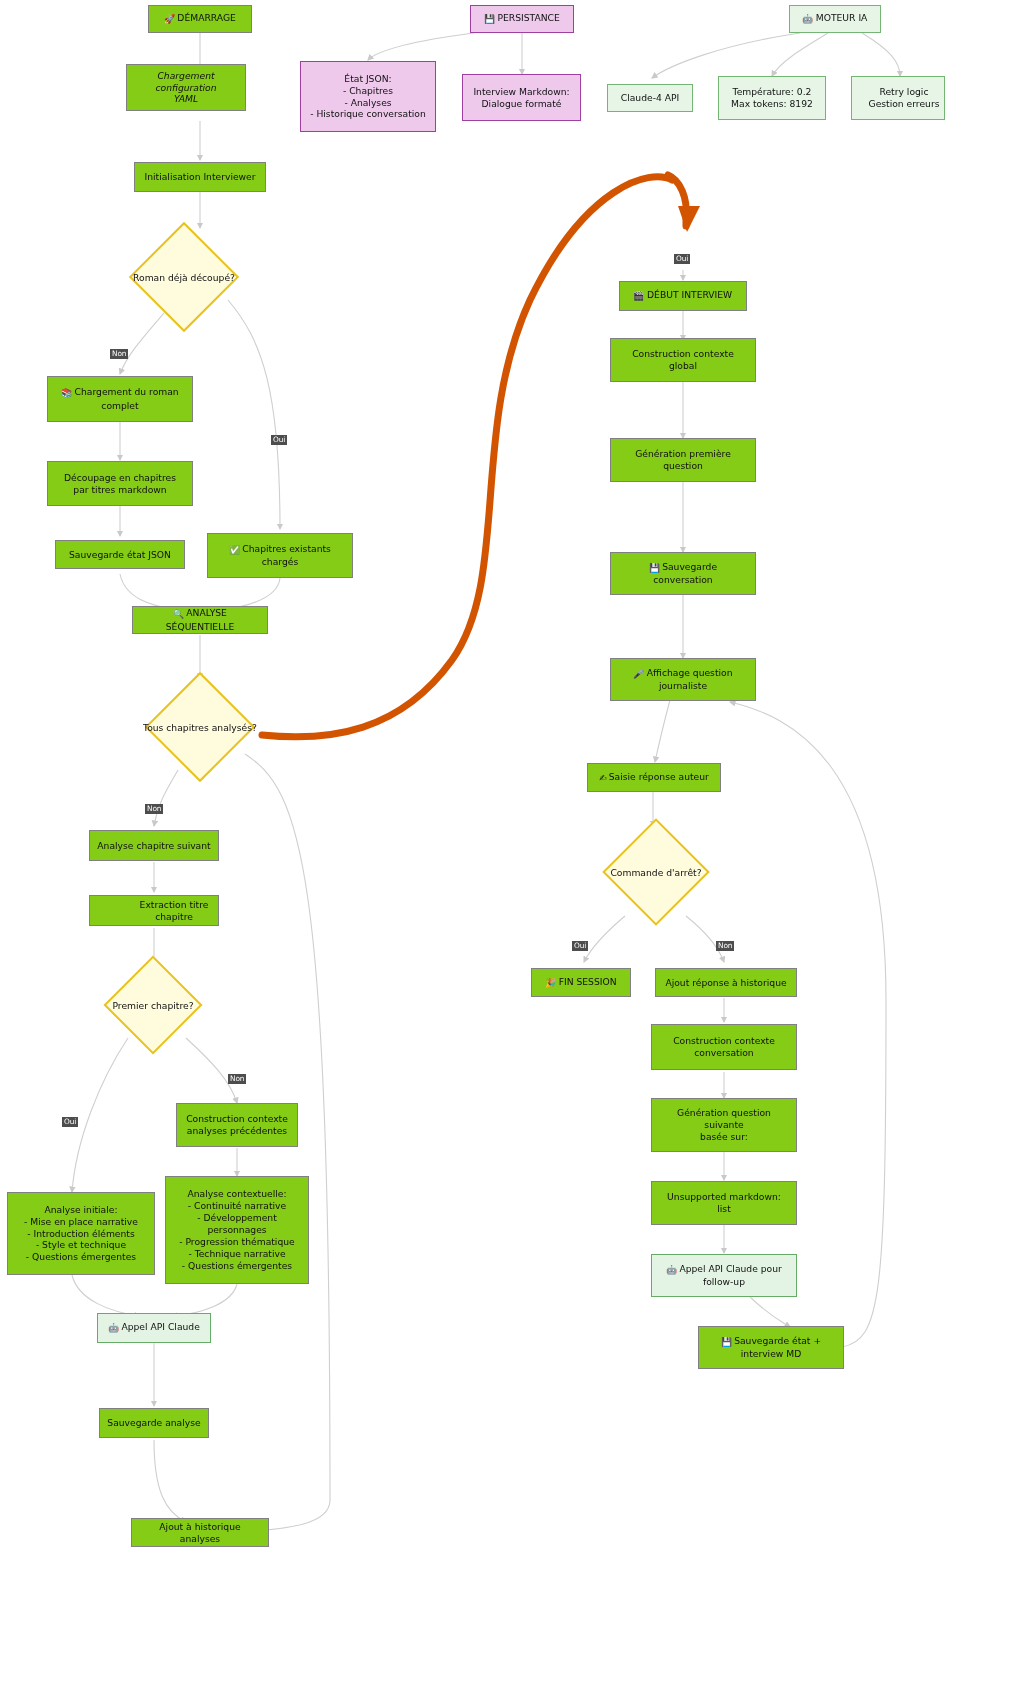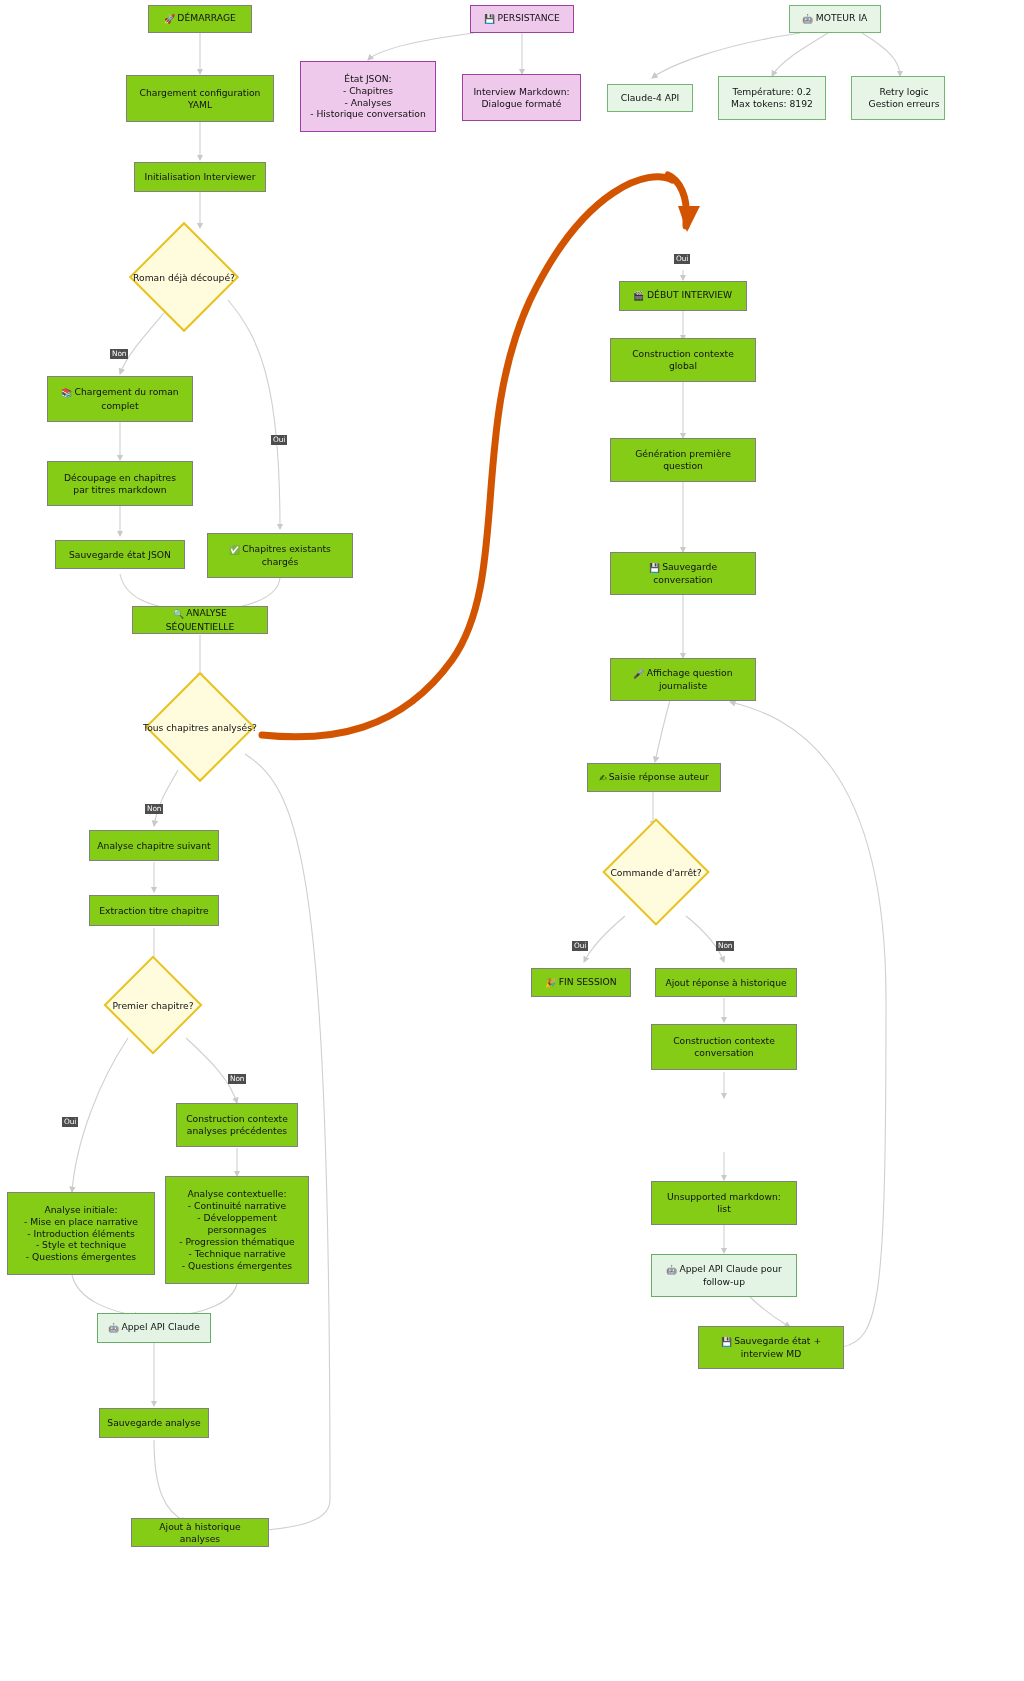--- a/index.html
+++ b/index.html
@@ -97,21 +97,21 @@
       <path d="M262,735 C330,742 400,732 452,660 C510,578 470,430 530,300 C585,186 650,168 672,180"></path>
       <path d="M668,175 C680,180 688,198 686,218 L686,226"></path>
     </g>
     <polygon points="678,206 700,206 687,232" fill="#d35400"></polygon>
   </svg>
 
   <div class="node proc" style="left:148px;top:5px;width:104px;height:28px;">
     <span class="inner"><span class="ico">🚀</span><span>DÉMARRAGE</span></span>
   </div>
 
-  <div class="node proc ml" style="left:126px;top:75px;width:148px;height:47px;">
+  <div class="node proc ml" style="left:126px;top:64px;width:120px;height:47px;font-style:italic;">
     <span class="inner">Chargement configuration
 YAML</span>
   </div>
 
   <div class="node proc" style="left:134px;top:162px;width:132px;height:30px;">
     <span class="inner">Initialisation Interviewer</span>
   </div>
 
   <div class="node purple" style="left:470px;top:5px;width:104px;height:28px;">
     <span class="inner"><span class="ico">💾</span><span>PERSISTANCE</span></span>
@@ -182,21 +182,21 @@
     <div class="dshape"></div>
     <div class="dlabel" style="left:-55px;width:188px;">Tous chapitres analysés?</div>
   </div>
 
   <div class="elabel" style="left:145px;top:804px;">Non</div>
 
   <div class="node proc" style="left:89px;top:830px;width:130px;height:31px;">
     <span class="inner">Analyse chapitre suivant</span>
   </div>
 
-  <div class="node proc" style="left:89px;top:895px;width:130px;height:31px;">
+  <div class="node proc" style="left:89px;top:895px;width:130px;height:31px;padding-left:40px;">
     <span class="inner">Extraction titre chapitre</span>
   </div>
 
   <div class="diamond" style="left:118px;top:970px;width:70px;height:70px;">
     <div class="dshape"></div>
     <div class="dlabel" style="left:-45px;width:160px;">Premier chapitre?</div>
   </div>
 
   <div class="elabel" style="left:62px;top:1117px;">Oui</div>
   <div class="elabel" style="left:228px;top:1074px;">Non</div>
@@ -280,20 +280,25 @@
 
   <div class="node proc" style="left:655px;top:968px;width:142px;height:29px;">
     <span class="inner">Ajout réponse à historique</span>
   </div>
 
   <div class="node proc ml" style="left:651px;top:1024px;width:146px;height:46px;">
     <span class="inner">Construction contexte
 conversation</span>
   </div>
 
+  <div class="node proc ml" style="left:651px;top:1098px;width:146px;height:54px;">
+    <span class="inner">Génération question
+suivante
+basée sur:</span>
+  </div>
 
   <div class="node proc ml" style="left:651px;top:1181px;width:146px;height:44px;">
     <span class="inner">Unsupported markdown:
 list</span>
   </div>
 
   <div class="node greenapi ml" style="left:651px;top:1254px;width:146px;height:43px;">
     <span class="inner"><span class="ico">🤖</span><span>Appel API Claude pour
 follow-up</span></span>
   </div>

